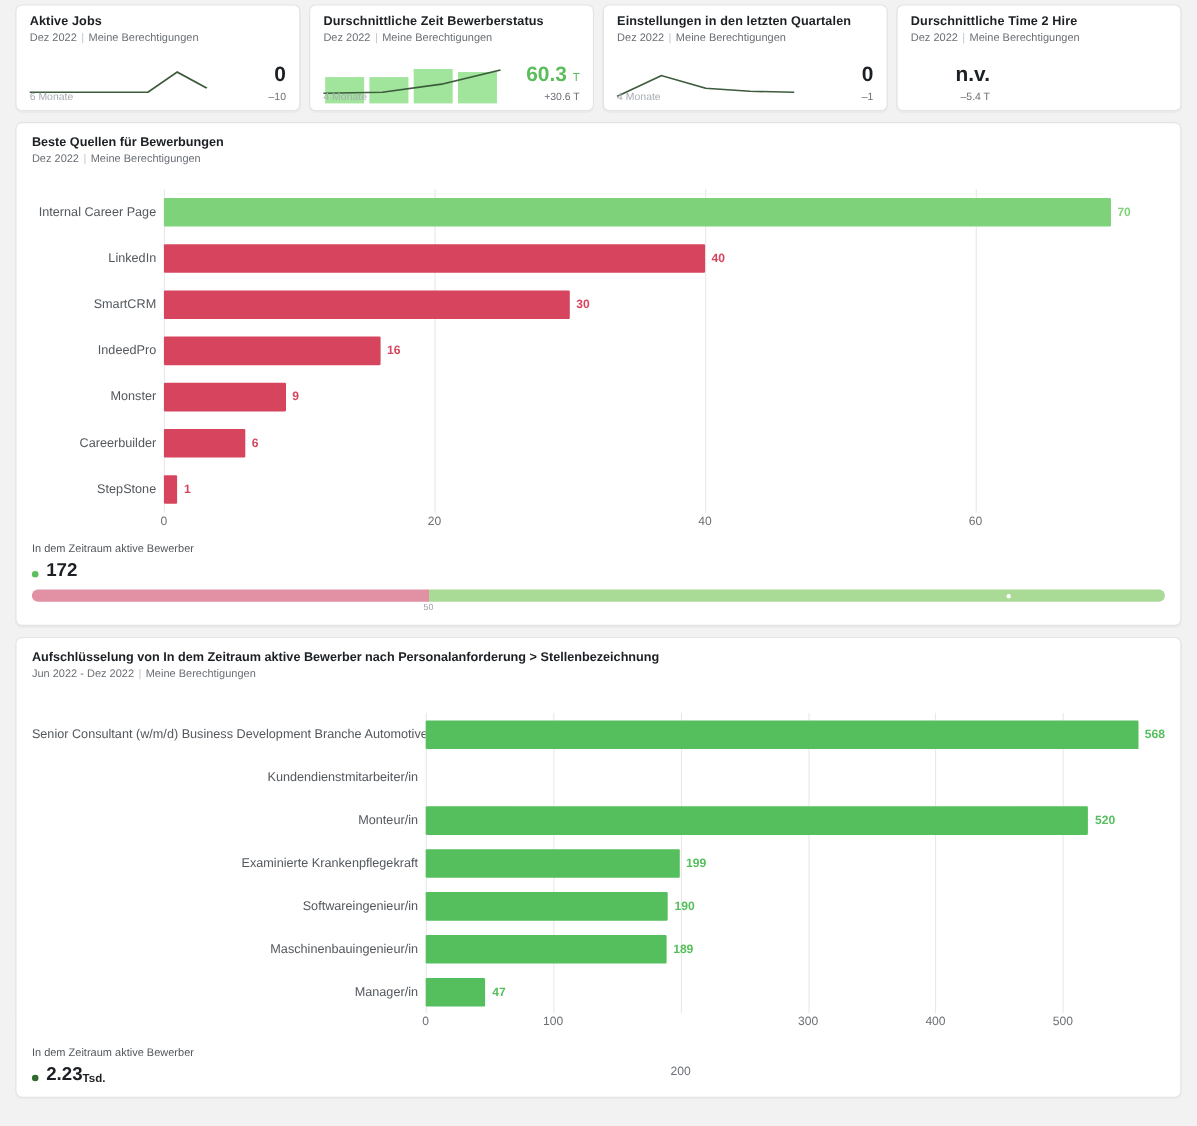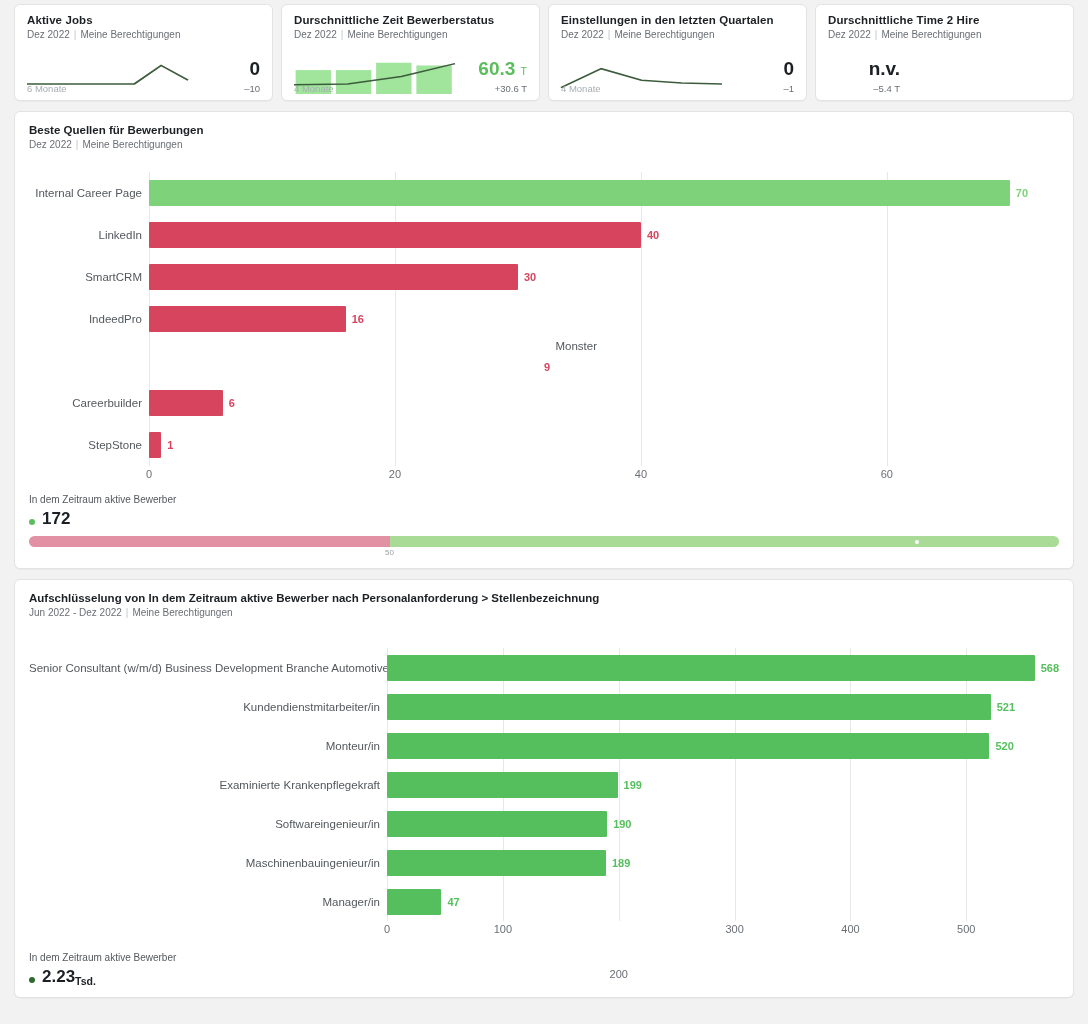--- a/index.html
+++ b/index.html
@@ -176,21 +176,21 @@
            <div class="bar-value" style="color:#d6455d;">30</div>
          </div>
        </div>
           <div class="bar-row" style="height:42px;">
          <div class="bar-label" style="width:120px;">IndeedPro</div>
          <div class="bar-track">
            <div class="bar" style="width:21.622%;background:#d6455d;"></div>
            <div class="bar-value" style="color:#d6455d;">16</div>
          </div>
        </div>
-          <div class="bar-row" style="height:42px;flex-direction:column;">
+          <div class="bar-row" style="height:42px;">
          <div class="bar-label" style="width:120px;">Monster</div>
          <div class="bar-track">
            <div class="bar" style="width:12.162%;background:#d6455d;"></div>
            <div class="bar-value" style="color:#d6455d;">9</div>
          </div>
        </div>
           <div class="bar-row" style="height:42px;">
          <div class="bar-label" style="width:120px;">Careerbuilder</div>
          <div class="bar-track">
            <div class="bar" style="width:8.108%;background:#d6455d;"></div>
@@ -250,24 +250,20 @@
           </div>
           <div class="bar-row" style="height:39px;">
          <div class="bar-label" style="width:358px;">Senior Consultant (w/m/d) Business Development Branche Automotive</div>
          <div class="bar-track">
            <div class="bar" style="width:97.931%;background:#55bf5d;"></div>
            <div class="bar-value" style="color:#55bf5d;">568</div>
          </div>
        </div>
           <div class="bar-row" style="height:39px;">
          <div class="bar-label" style="width:358px;">Kundendienstmitarbeiter/in</div>
-         <div class="bar-track">
-           <div class="bar" style="width:89.828%;background:#55bf5d;"></div>
-           <div class="bar-value" style="color:#55bf5d;">521</div>
-         </div>
        </div>
           <div class="bar-row" style="height:39px;">
          <div class="bar-label" style="width:358px;">Monteur/in</div>
          <div class="bar-track">
            <div class="bar" style="width:89.655%;background:#55bf5d;"></div>
            <div class="bar-value" style="color:#55bf5d;">520</div>
          </div>
        </div>
           <div class="bar-row" style="height:39px;">
          <div class="bar-label" style="width:358px;">Examinierte Krankenpflegekraft</div>

